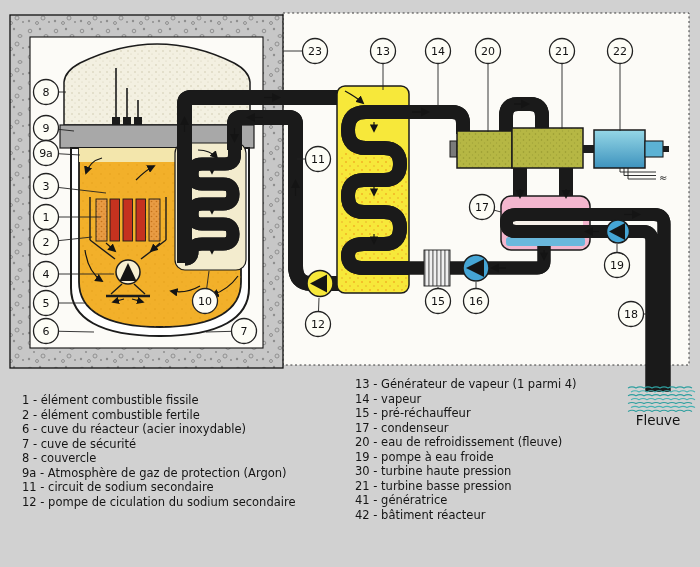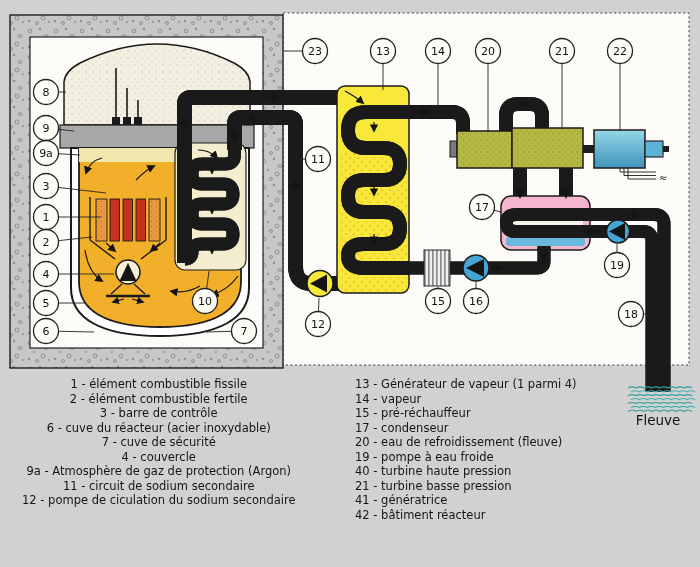--- a/index.html
+++ b/index.html
@@ -3,21 +3,21 @@
 <meta charset="utf-8">
 <style>
   html,body{margin:0;padding:0;}
   .page{
     position:relative;width:700px;height:567px;overflow:hidden;
     background:#d1d1d1;font-family:"DejaVu Sans","Liberation Sans",sans-serif;
   }
   .page svg{position:absolute;left:0;top:0;}
   .legend-col{position:absolute;color:#151515;font-size:11.5px;line-height:14.55px;}
   .legend-col div{white-space:nowrap;}
-  #legend-left{left:22px;top:377px;text-align:center;}
+  #legend-left{left:22px;top:393px;}
   #legend-right{left:355px;top:377px;}
 </style>
 </head>
 <body>
 
 <div class="page">
 <svg width="700" height="567" viewBox="0 0 700 567">
   <defs>
     <marker id="arr" markerWidth="8" markerHeight="7" refX="5.5" refY="3.5" orient="auto">
       <path d="M0,0 L7,3.5 L0,7 Z" fill="#141414"></path>
@@ -372,33 +372,32 @@
           <line x1="383" y1="51" x2="383" y2="90" stroke="#222" stroke-width="0.9"></line>
           <circle cx="383" cy="51" r="12.5" fill="#fdfdf6" stroke="#222" stroke-width="1.3"></circle>
           <text x="383" y="55" text-anchor="middle" fill="#111">13</text>
         </g>
       </g>
 </svg>
 
 <div id="legend-left" class="legend-col">
       <div>1 - élément combustible fissile</div>
       <div>2 - élément combustible fertile</div>
-      <div>3 - barre de contrôle</div>
       <div>6 - cuve du réacteur (acier inoxydable)</div>
       <div>7 - cuve de sécurité</div>
-      <div>4 - couvercle</div>
+      <div>8 - couvercle</div>
       <div>9a - Atmosphère de gaz de protection (Argon)</div>
       <div>11 - circuit de sodium secondaire</div>
       <div>12 - pompe de ciculation du sodium secondaire</div>
     </div>
 <div id="legend-right" class="legend-col">
       <div>13 - Générateur de vapeur (1 parmi 4)</div>
       <div>14 - vapeur</div>
       <div>15 - pré-réchauffeur</div>
       <div>17 - condenseur</div>
       <div>20 - eau de refroidissement (fleuve)</div>
       <div>19 - pompe à eau froide</div>
-      <div>40 - turbine haute pression</div>
+      <div>30 - turbine haute pression</div>
       <div>21 - turbine basse pression</div>
       <div>41 - génératrice</div>
       <div>42 - bâtiment réacteur</div>
     </div>
 </div>
 
 </body></html>

